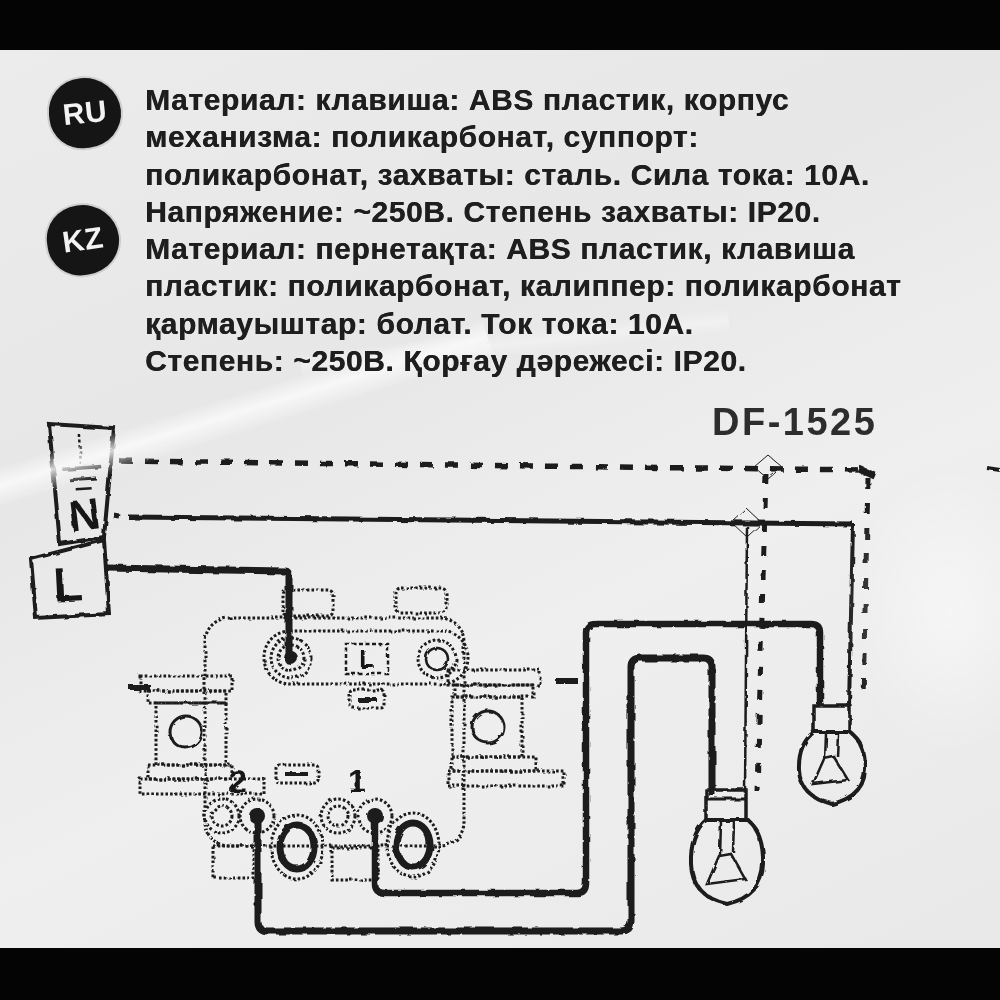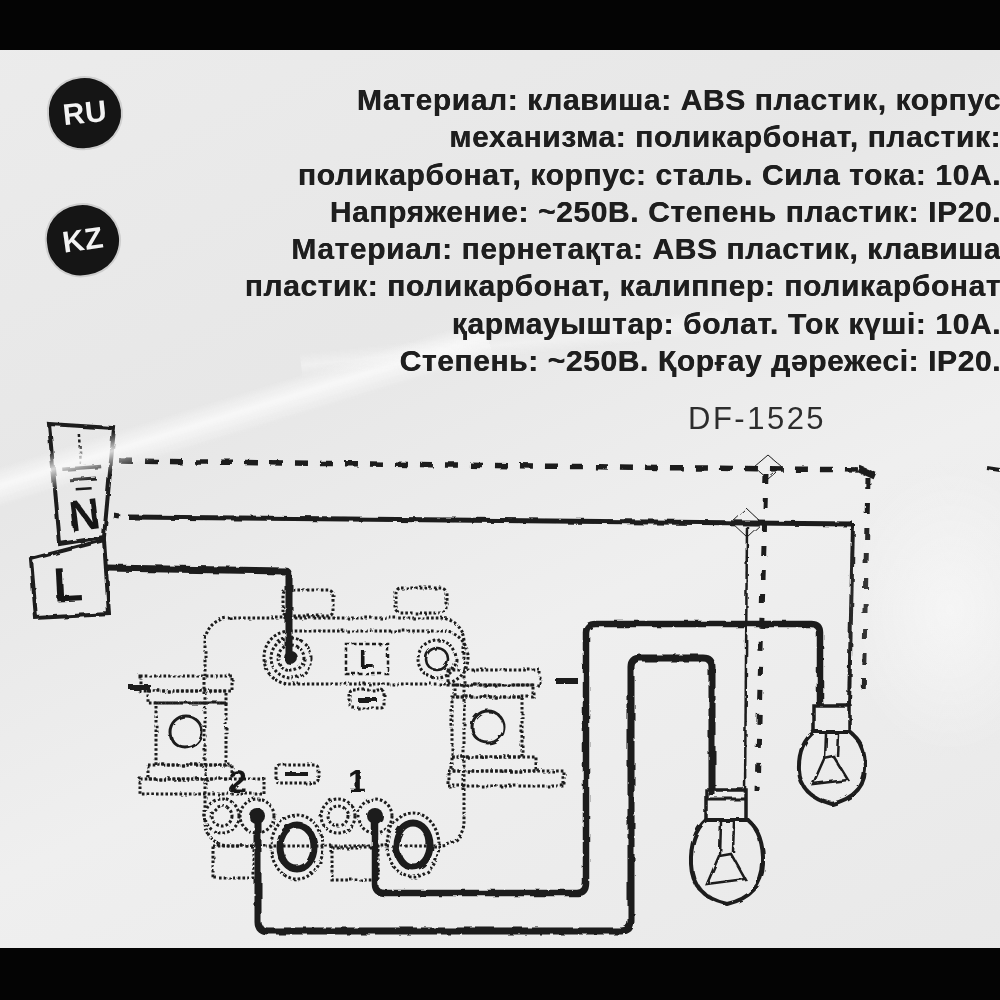--- a/index.html
+++ b/index.html
@@ -13,22 +13,22 @@
   .badge{position:absolute;width:72px;height:70px;background:#151515;color:#f3f3f3;
          border-radius:48% 52% 50% 47%;display:flex;align-items:center;justify-content:center;
          font-weight:bold;font-size:30px;letter-spacing:.5px;
          box-shadow:0 0 0 2px rgba(20,20,20,.12);}
   .badge-ru{left:49px;top:78px;transform:rotate(-6deg);}
   .badge-kz{left:47px;top:205px;transform:rotate(-8deg);}
 
   .spec-text{position:absolute;left:145px;top:81px;width:856px;
              font-size:30px;font-weight:bold;line-height:37.3px;color:#1e1e1e;
              letter-spacing:.6px;white-space:nowrap;
-             text-shadow:.4px 0 0 #1e1e1e;text-align:right;}
-  .model{position:absolute;left:688px;top:401px;font-size:31px;font-weight:normal;
+             text-shadow:.4px 0 0 #1e1e1e;}
+  .model{position:absolute;left:712px;top:401px;font-size:38px;font-weight:bold;
          color:#2d2d2d;letter-spacing:2.5px;}
 
   .diagram{position:absolute;left:0;top:0;pointer-events:none;}
 
   
   .ink  {stroke:#1b1b1b;fill:none;stroke-linecap:butt;}
   .st   {stroke:#1b1b1b;fill:none;stroke-width:3;stroke-dasharray:2.6 2.1;}
   .lbl  {fill:#161616;font-family:"Liberation Sans",sans-serif;font-weight:bold;}
 
   .crease{position:absolute;pointer-events:none;}
@@ -183,26 +183,26 @@
 
   <div class="badge badge-ru">
     <span>RU</span>
   </div>
   <div class="badge badge-kz">
     <span>KZ</span>
   </div>
 
   <div class="spec-text">
     <div>Материал: клавиша: ABS пластик, корпус</div>
-    <div>механизма: поликарбонат, пластик:</div>
-    <div>поликарбонат, корпус: сталь. Сила тока: 10А.</div>
-    <div>Напряжение: ~250В. Степень пластик: IP20.</div>
+    <div>механизма: поликарбонат, суппорт:</div>
+    <div>поликарбонат, захваты: сталь. Сила тока: 10А.</div>
+    <div>Напряжение: ~250В. Степень захваты: IP20.</div>
     <div>Материал: пернетақта: ABS пластик, клавиша</div>
     <div>пластик: поликарбонат, калиппер: поликарбонат</div>
-    <div>қармауыштар: болат. Ток күші: 10А.</div>
+    <div>қармауыштар: болат. Ток тока: 10А.</div>
     <div>Степень: ~250В. Қорғау дәрежесі: IP20.</div>
   </div>
 
   <div class="model">DF-1525</div>
 
   <div class="band band-top"></div>
   <div class="band band-bottom"></div>
 
 </div>
 

